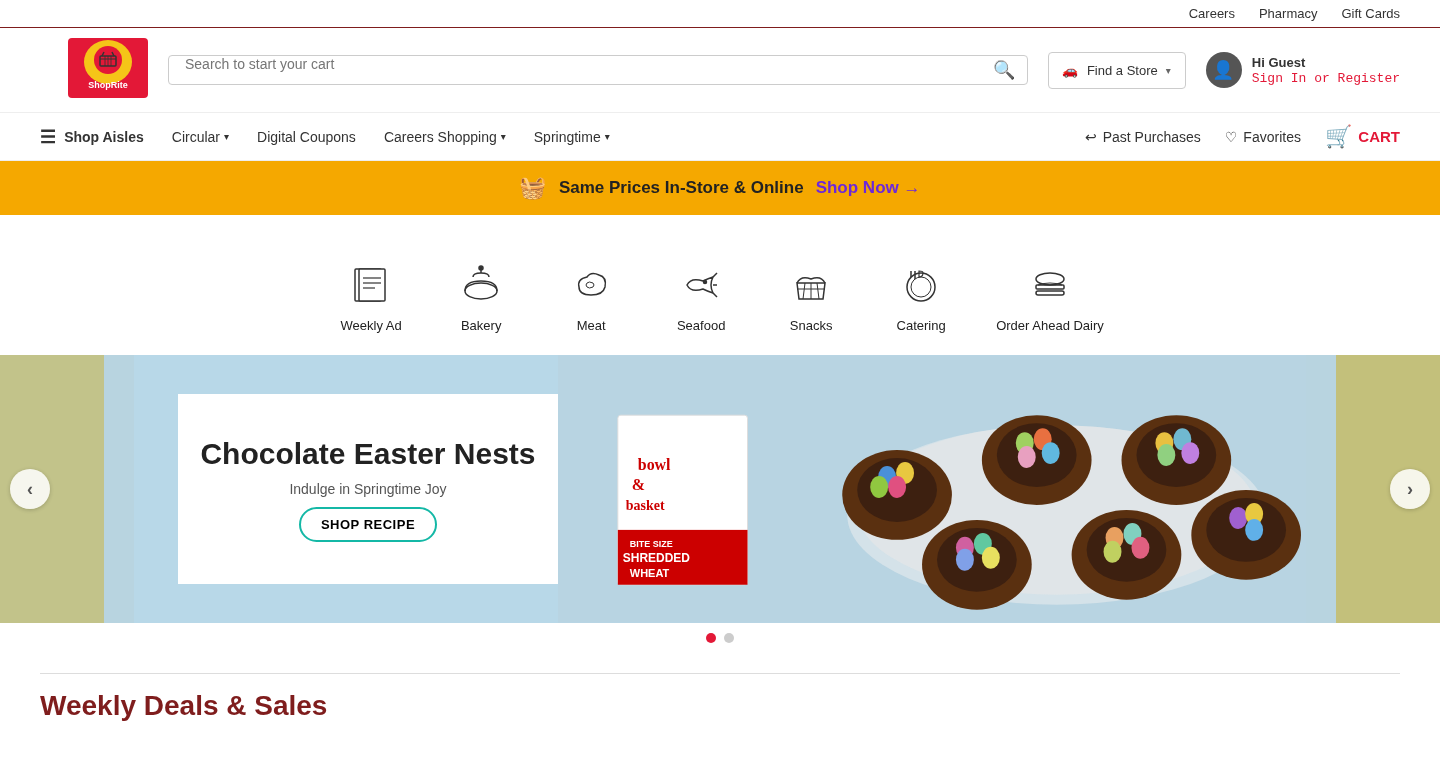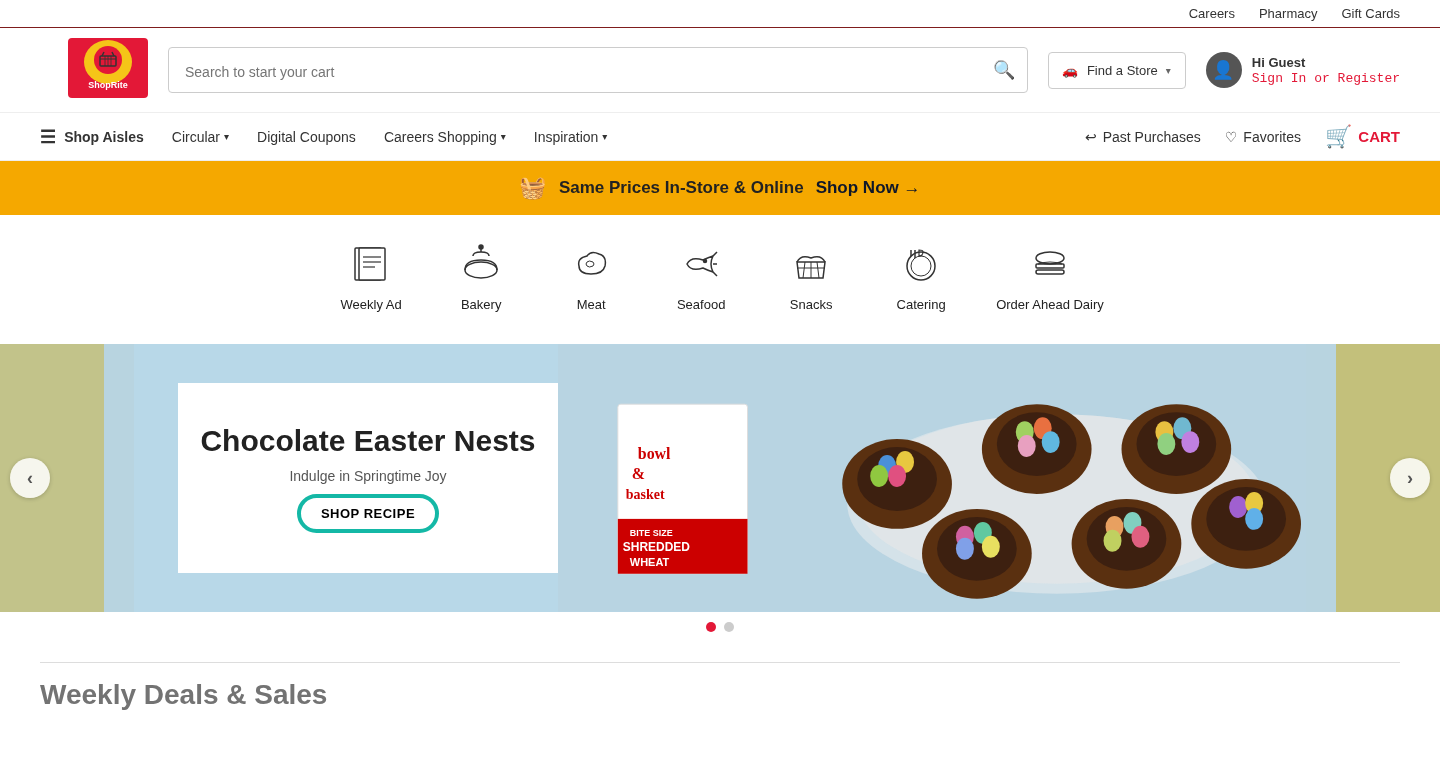--- a/index.html
+++ b/index.html
@@ -33,21 +33,21 @@
     .logo-svg {
       width: 80px;
       height: 60px;
     }
     .search-wrap {
       flex: 1;
       position: relative;
     }
     .search-input {
       width: 100%;
-      padding: 16px 44px 12px 16px;
+      padding: 0 44px 12px 16px;
       border: 1px solid #ccc;
       border-radius: 4px;
       font-size: 14px;
       color: #c2410c;
     }
     .search-icon-btn {
       position: absolute;
       right: 12px;
       top: 50%;
       transform: translateY(-50%);
@@ -158,29 +158,30 @@
       align-items: center;
       justify-content: center;
       gap: 12px;
       padding: 14px 40px;
       font-size: 17px;
       font-weight: bold;
       color: #222;
       cursor: pointer;
     }
     .basket-icon { font-size: 22px; }
-    .shop-now-link { color: #0f172a; text-decoration: none; font-weight: bold; }
+    .shop-now-link { color: #6d28d9; text-decoration: none; font-weight: bold; }
 
     
     .category-row {
       display: flex;
       justify-content: center;
       align-items: flex-start;
       gap: 40px;
       padding: 24px 40px 10px;
+      margin-top: 21px;
     }
     .category-item {
       display: flex;
       flex-direction: column;
       align-items: center;
       gap: 8px;
       cursor: pointer;
       text-decoration: none;
       color: #222;
       font-size: 13px;
@@ -199,21 +200,21 @@
       height: 44px;
       stroke: #333;
       fill: none;
       stroke-width: 1.5;
     }
 
     
     .carousel-wrap {
       position: relative;
       overflow: hidden;
-      margin-top: 22px;
+      margin-top: 12px;
     }
     .carousel-main {
       width: 1440px;
       height: 268px;
       background: #b8d4e0;
       position: relative;
       display: flex;
       align-items: center;
     }
     .carousel-left-peek {
@@ -263,21 +264,21 @@
       font-weight: bold;
       color: #222;
       text-align: center;
     }
     .carousel-subtitle {
       font-size: 14px;
       color: #555;
       text-align: center;
     }
     .shop-recipe-btn {
-      border: 4px solid #14b8a6;
+      border: 2px solid #14b8a6;
       border-radius: 20px;
       padding: 8px 20px;
       font-size: 13px;
       font-weight: bold;
       cursor: pointer;
       background: white;
       letter-spacing: 0.5px;
     }
     .carousel-image-area {
       flex: 1;
@@ -333,21 +334,21 @@
       padding: 20px 40px 10px;
     }
     .weekly-deals-divider {
       border: none;
       border-top: 1px solid #ddd;
       margin-bottom: 16px;
     }
     .weekly-deals-title {
       font-size: 28px;
       font-weight: bold;
-      color: #737373;
+      color: #7f1d1d;
     }
   </style>
 </head>
 <body>
 
 <div class="utility-bar">
   <a href="#">Careers</a>
   <a href="#">Pharmacy</a>
   <a href="#">Gift Cards</a>
 </div>
@@ -403,21 +404,21 @@
       <span class="chevron">▾</span>
     </a>
     <a class="nav-link" href="#">
       <span>Digital Coupons</span>
     </a>
     <a class="nav-link" href="#">
       <span>Careers Shopping</span>
       <span class="chevron">▾</span>
     </a>
     <a class="nav-link" href="#">
-      <span>Inspiration</span>
+      <span>Springtime</span>
       <span class="chevron">▾</span>
     </a>
   </div>
   <div class="nav-right">
     <a class="nav-right-item" href="#">
       <span>↩</span>
       <span>Past Purchases</span>
     </a>
     <a class="nav-right-item" href="#">
       <span>♡</span>

